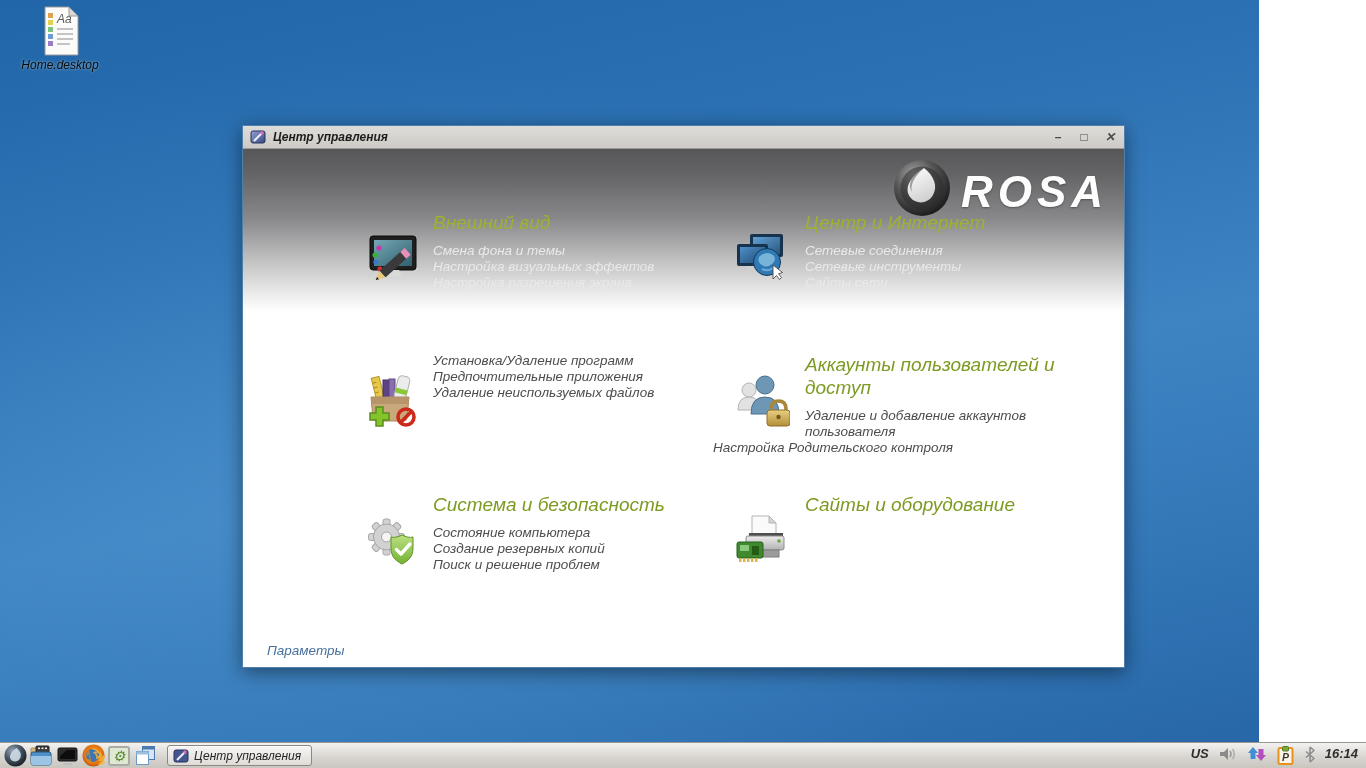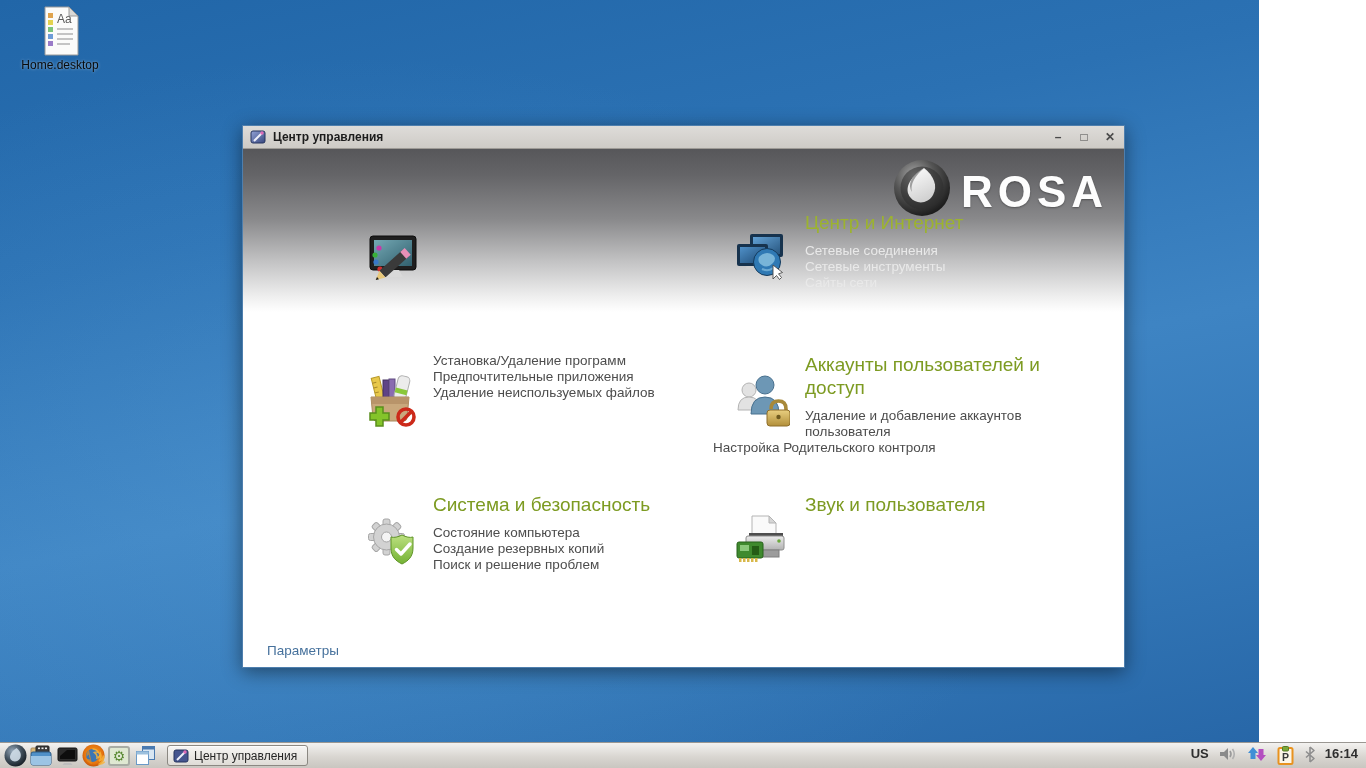--- a/index.html
+++ b/index.html
@@ -5,20 +5,21 @@
   * { margin:0; padding:0; box-sizing:border-box; }
   html,body { width:1366px; height:768px; overflow:hidden; }
   body { font-family:"Liberation Sans", sans-serif; cursor:default; }
 
   
   .desktop {
     position:relative; width:1259px; height:768px;
     background:
       radial-gradient(ellipse 1200px 700px at 28% 62%, rgba(90,160,215,0.35) 0%, rgba(90,160,215,0) 60%),
       linear-gradient(168deg, #2166a8 0%, #2b71b3 28%, #3e84c3 55%, #3276b6 78%, #2665a6 100%);
+    font-style: italic;
   }
 
   
   .desk-icon { position:absolute; left:14px; top:6px; width:92px; text-align:center; }
   .desk-icon .glyph { display:block; margin:0 auto; }
   .desk-icon .lbl {
     margin-top:2px; font-size:12px; color:#0a0a0a;
     text-shadow:0 0 3px rgba(255,255,255,0.55);
   }
 
@@ -184,20 +185,28 @@
           <circle cx="13" cy="26" r="2.6" fill="#38b038"></circle>
           <circle cx="14" cy="33" r="2.6" fill="#3878c8"></circle>
           <circle cx="18" cy="40" r="2.6" fill="#d03030"></circle>
           <g transform="rotate(-42 32 34)">
             <rect x="16" y="30" width="32" height="9" rx="1" fill="#3a3a3a"></rect>
             <rect x="44" y="30" width="6" height="9" fill="#e890b8"></rect>
             <polygon points="16,30 7,34.5 16,39" fill="#e8c87a"></polygon>
             <polygon points="10,33 7,34.5 10,36" fill="#1a1a1a"></polygon>
           </g>
         </svg>
+        <div class="sec-text">
+          <div class="sec-title">Внешний вид</div>
+          <ul class="sec-links">
+            <li>Смена фона и темы</li>
+            <li>Настройка визуальных эффектов</li>
+            <li>Настройка разрешения экрана</li>
+          </ul>
+        </div>
       </div>
 
       <div class="section col2 row1 on-dark">
         <svg class="sec-icon" viewBox="0 0 56 56">
           <defs>
             <linearGradient id="nS1" x1="0" y1="0" x2="1" y2="1">
                 <stop offset="0" stop-color="#63a2d6"></stop>
                 <stop offset="1" stop-color="#28567f"></stop>
               </linearGradient>
             <linearGradient id="nS2" x1="0" y1="0" x2="1" y2="1">
@@ -329,21 +338,21 @@
           <rect x="3" y="31" width="26" height="16" rx="2" fill="#3f8a2e" stroke="#27631a"></rect>
           <rect x="6" y="34" width="9" height="6" fill="#8ac87a"></rect>
           <rect x="18" y="35" width="7" height="9" fill="#245c16"></rect>
           <rect x="5" y="47" width="2.5" height="4" fill="#d8b84a"></rect>
           <rect x="9" y="47" width="2.5" height="4" fill="#d8b84a"></rect>
           <rect x="13" y="47" width="2.5" height="4" fill="#d8b84a"></rect>
           <rect x="17" y="47" width="2.5" height="4" fill="#d8b84a"></rect>
           <rect x="21" y="47" width="2.5" height="4" fill="#d8b84a"></rect>
         </svg>
         <div class="sec-text">
-          <div class="sec-title">Звук и пользователя</div>
+          <div class="sec-title">Сайты и оборудование</div>
         </div>
       </div>
 
       <div class="footer-link">Параметры</div>
     </div>
   </div>
 
   <div class="taskbar">
 
     <div class="launcher">

